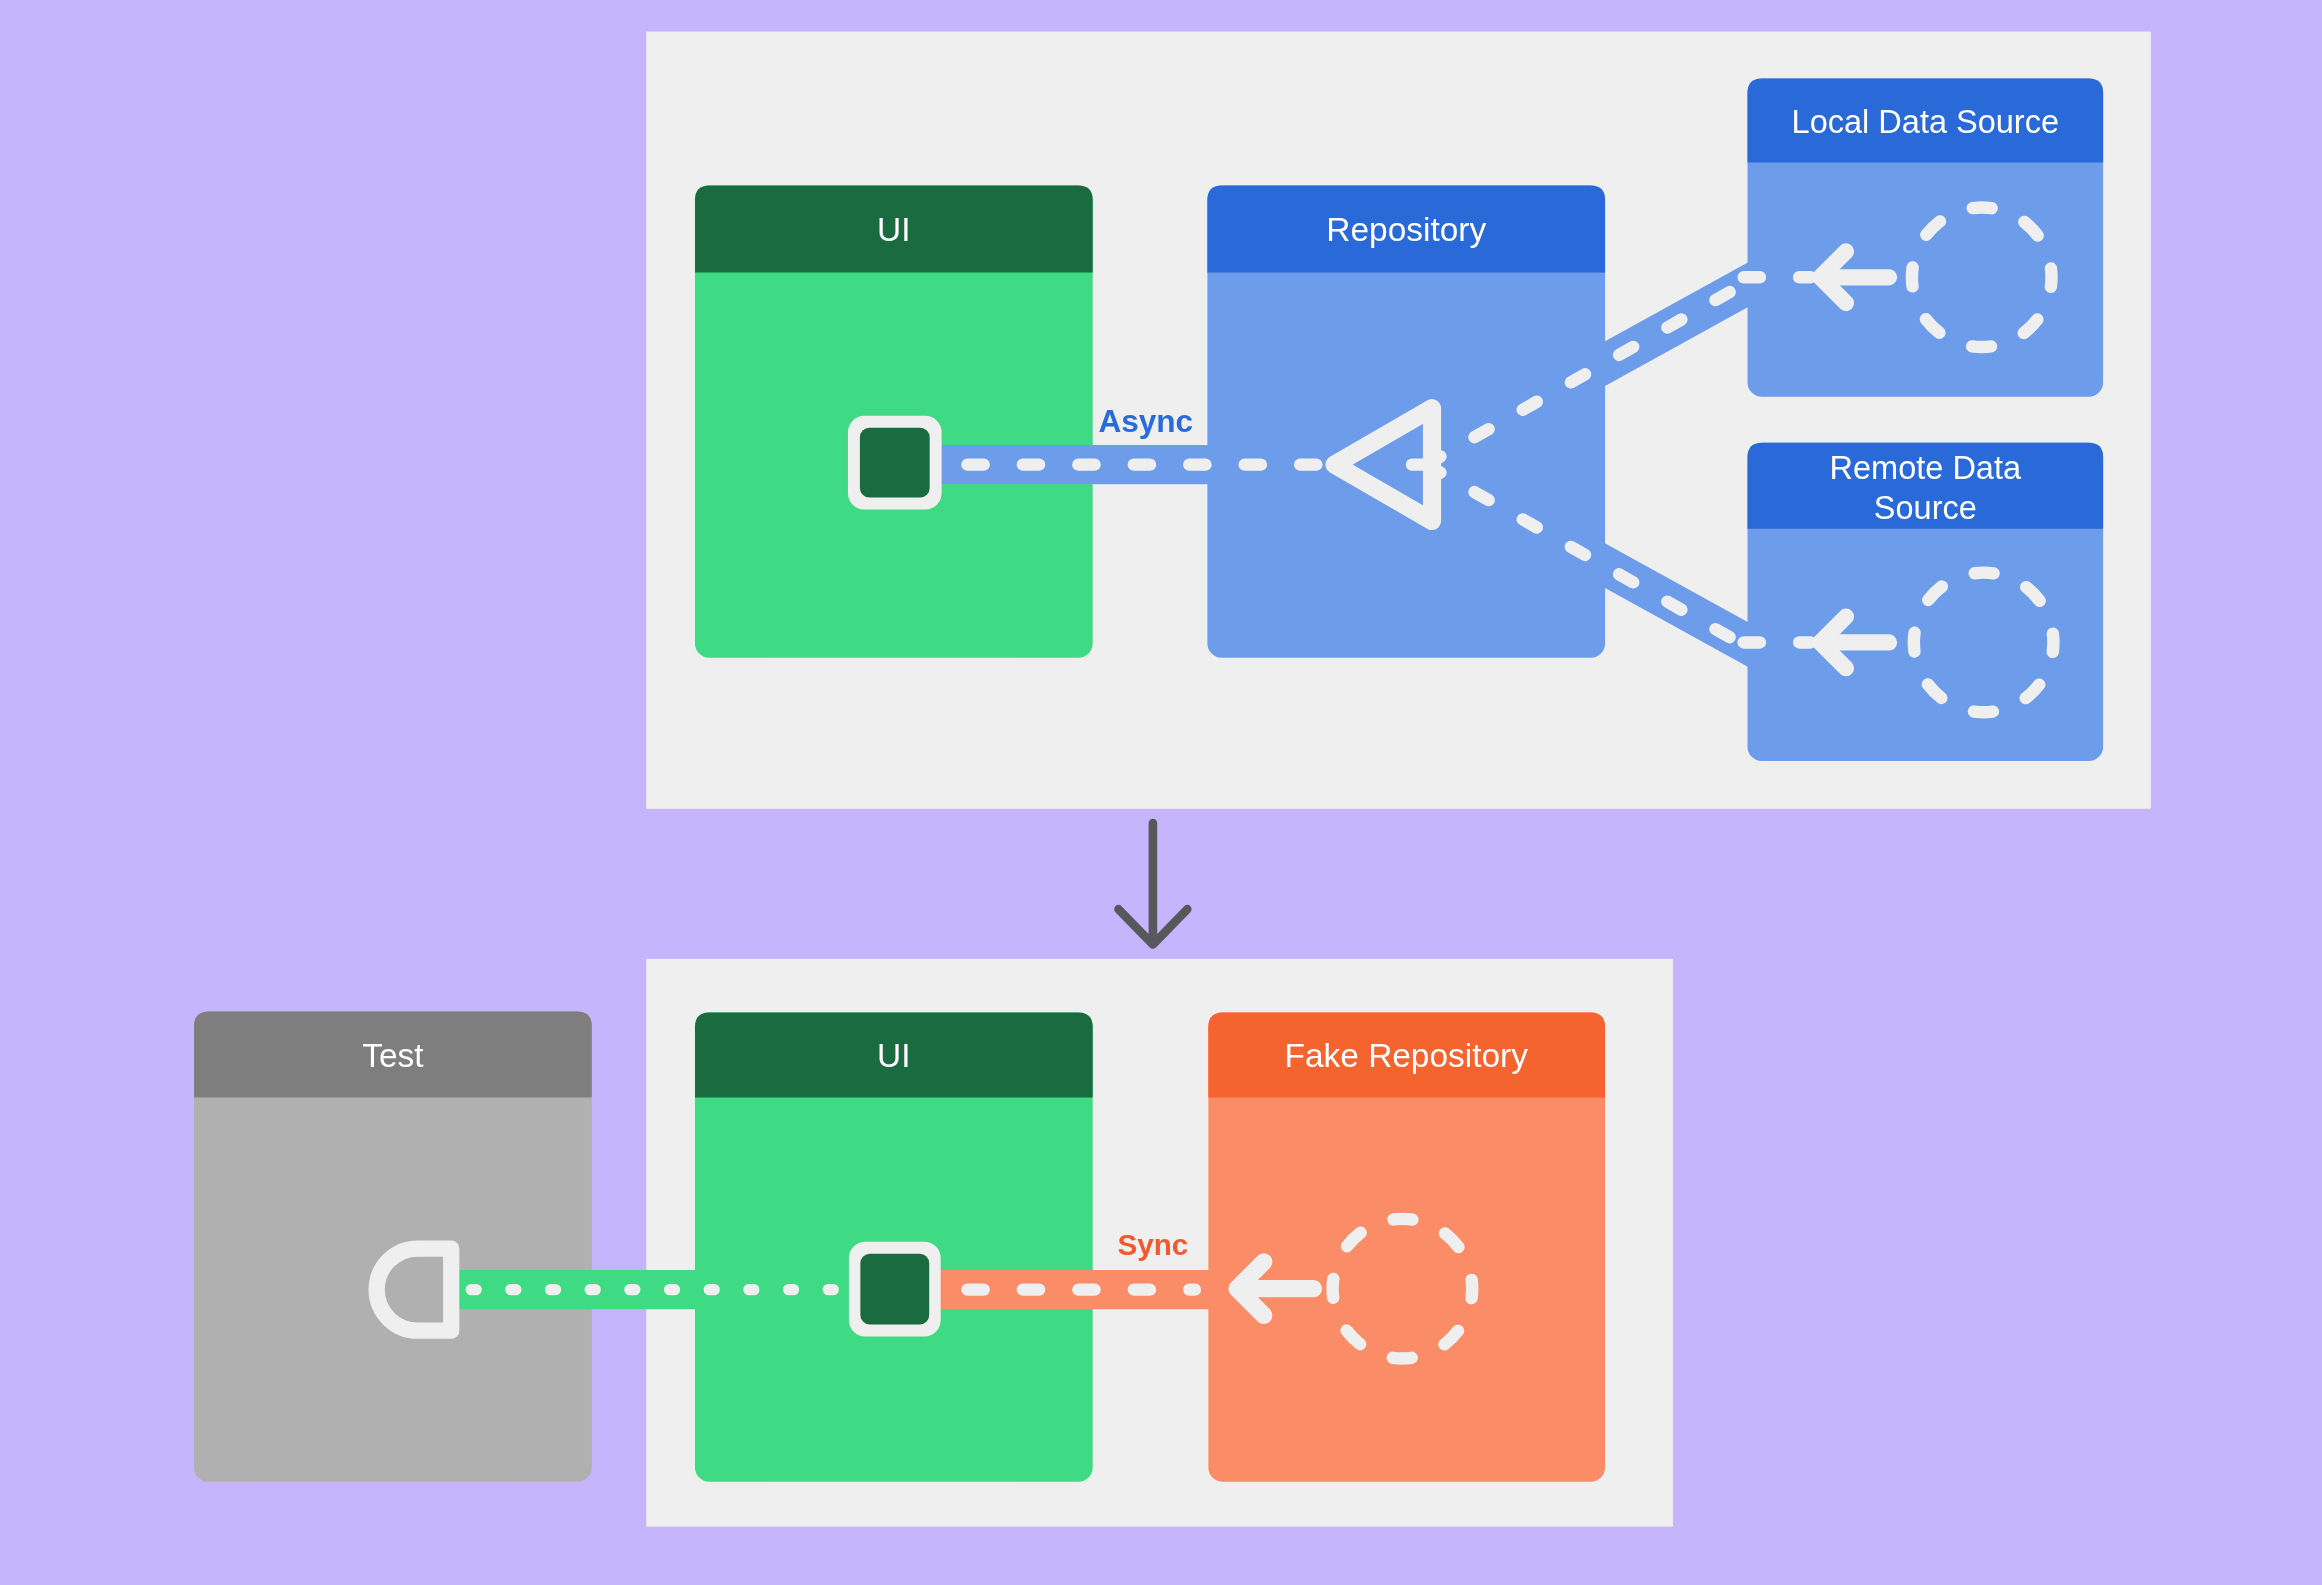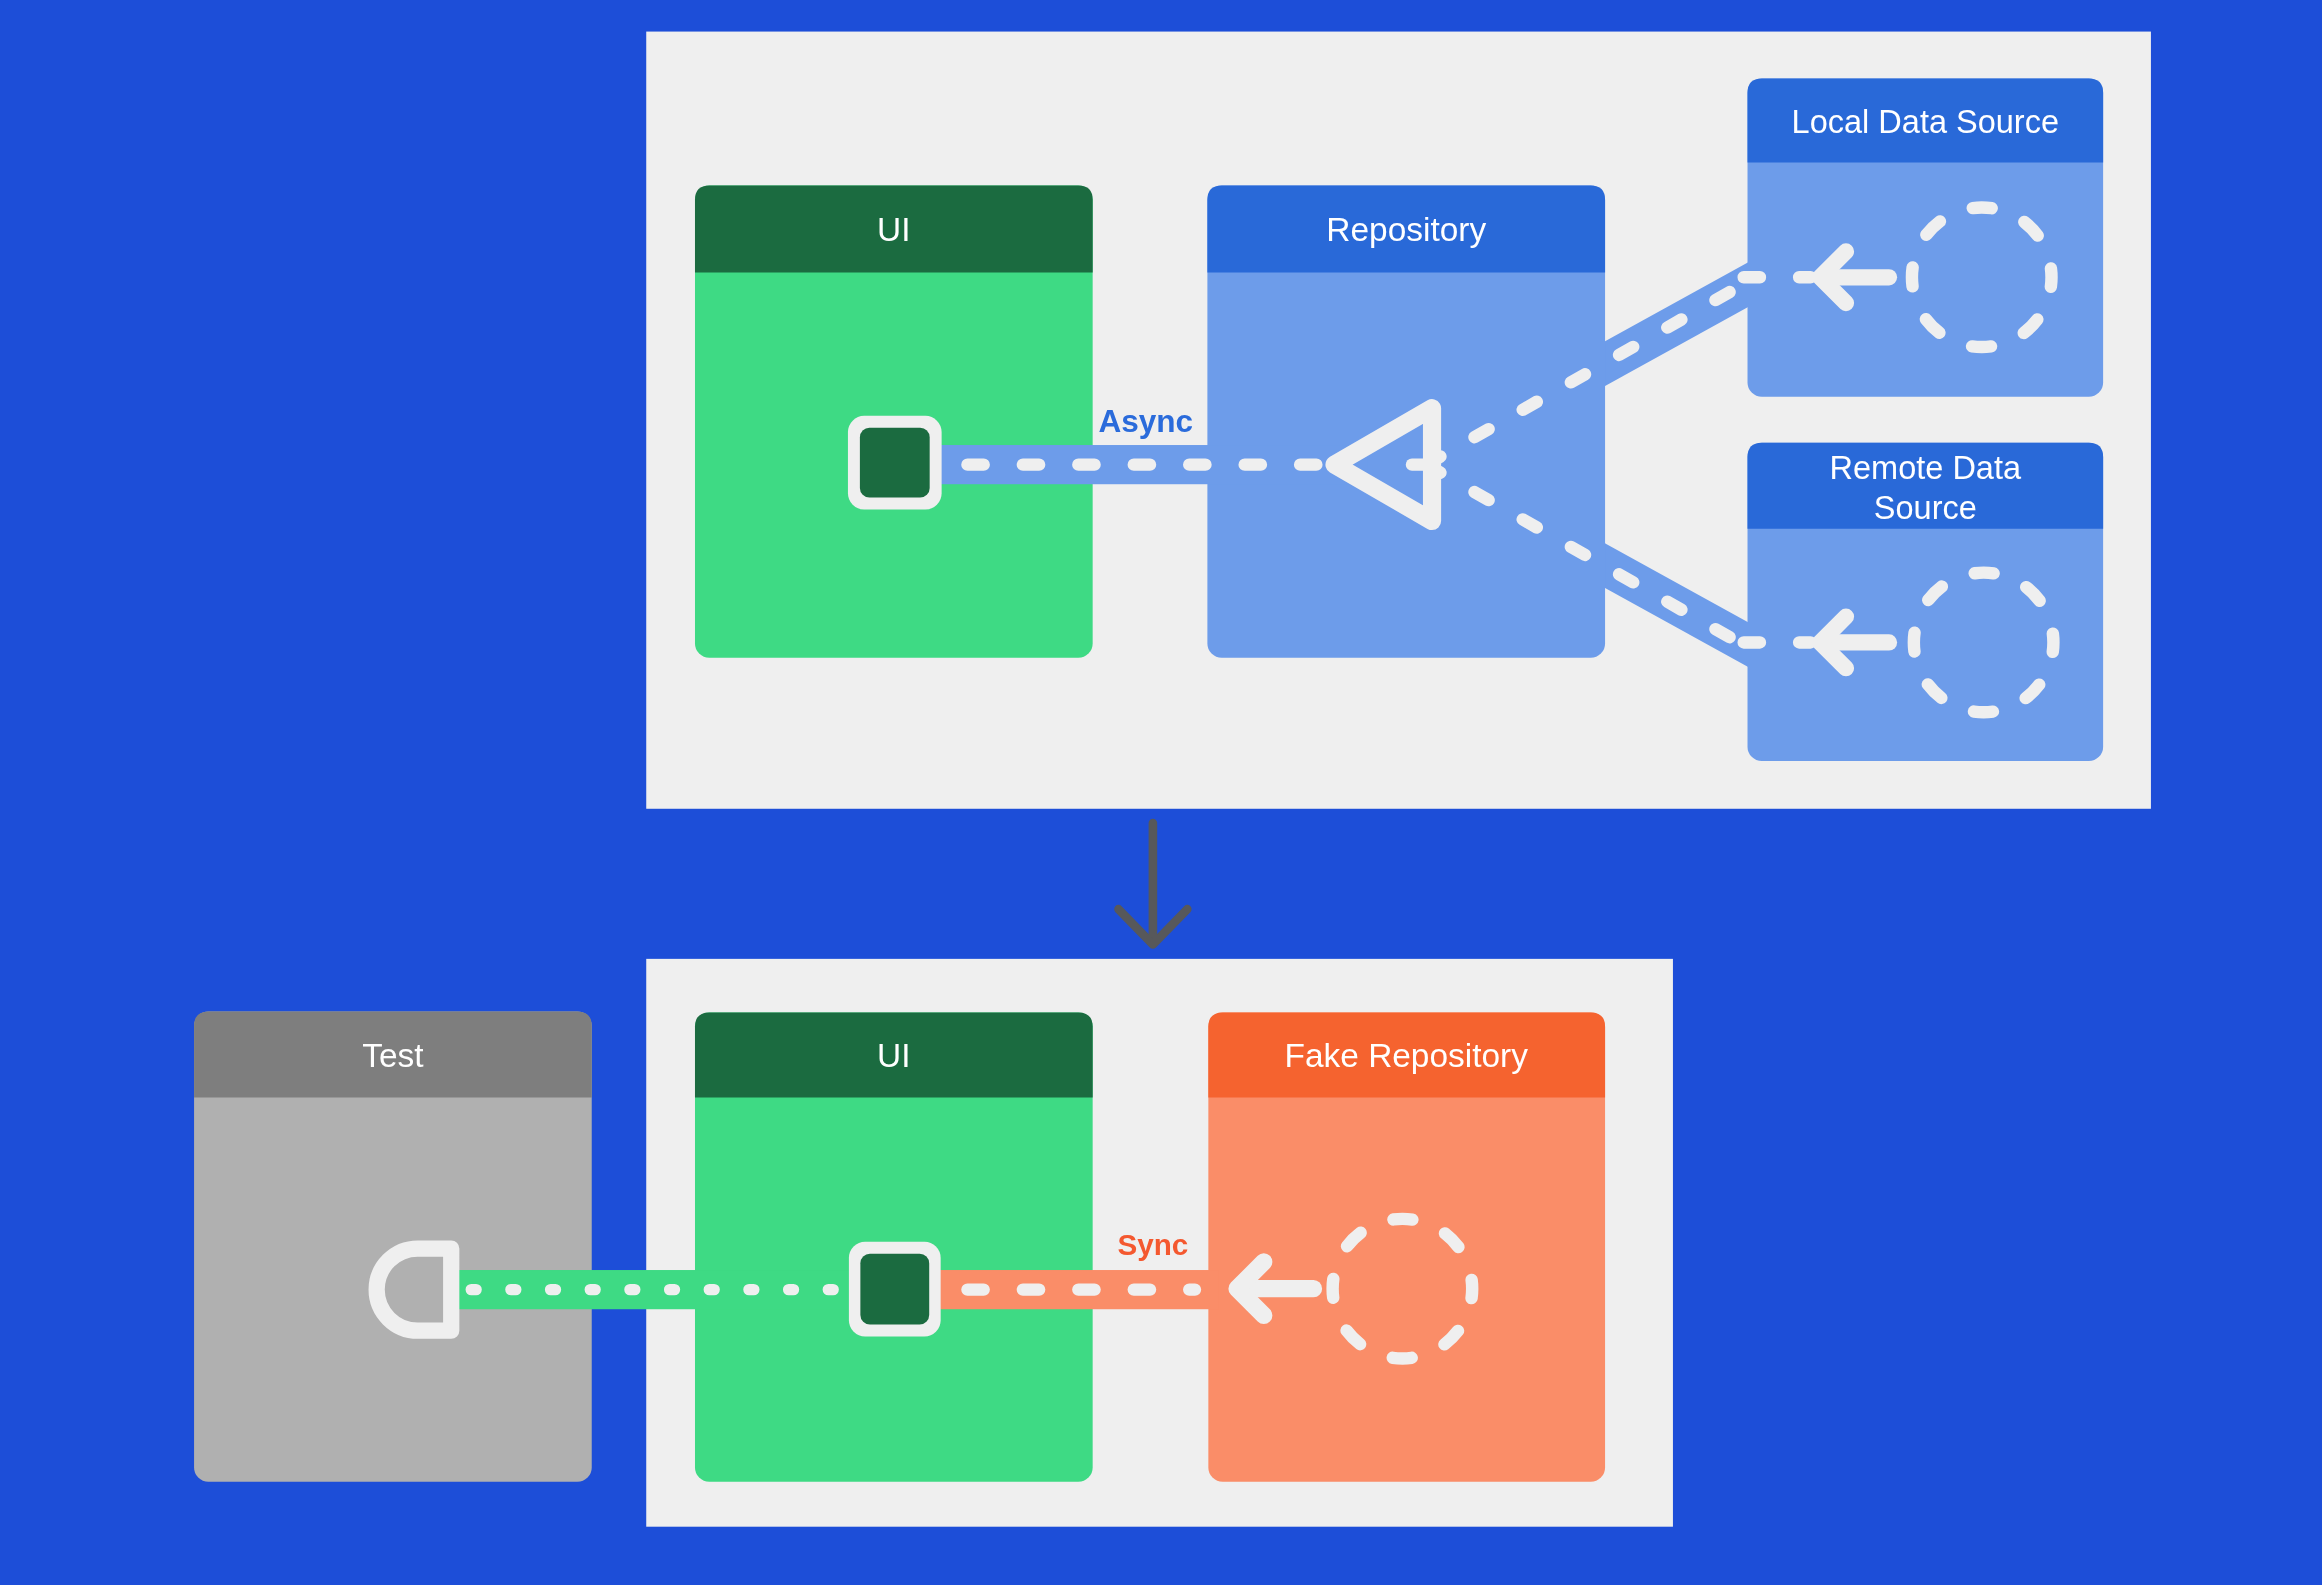--- a/index.html
+++ b/index.html
@@ -1,16 +1,16 @@
 <!DOCTYPE html>
 <html><head>
 <meta charset="utf-8">
 <style>
   html,body{margin:0;padding:0;background:#FFFFFF;}
-  .stage{position:relative;width:2323px;height:1586px;background:#1d4ed8;overflow:hidden;}
+  .stage{position:relative;width:2323px;height:1586px;background:#c4b5fd;overflow:hidden;}
   svg{display:block;}
   text{font-family:"Liberation Sans", sans-serif;}
   .box-title{font-size:35px;fill:#FFFFFF;font-weight:400;}
   .box-title-sm{font-size:34px;fill:#FFFFFF;font-weight:400;}
   .flow-label-async{font-size:33px;font-weight:700;fill:#2A6BDB;}
   .flow-label-sync{font-size:31px;font-weight:700;fill:#F4582F;}
   .mid{text-anchor:middle;}
   .end{text-anchor:end;}
 </style>
 </head>

